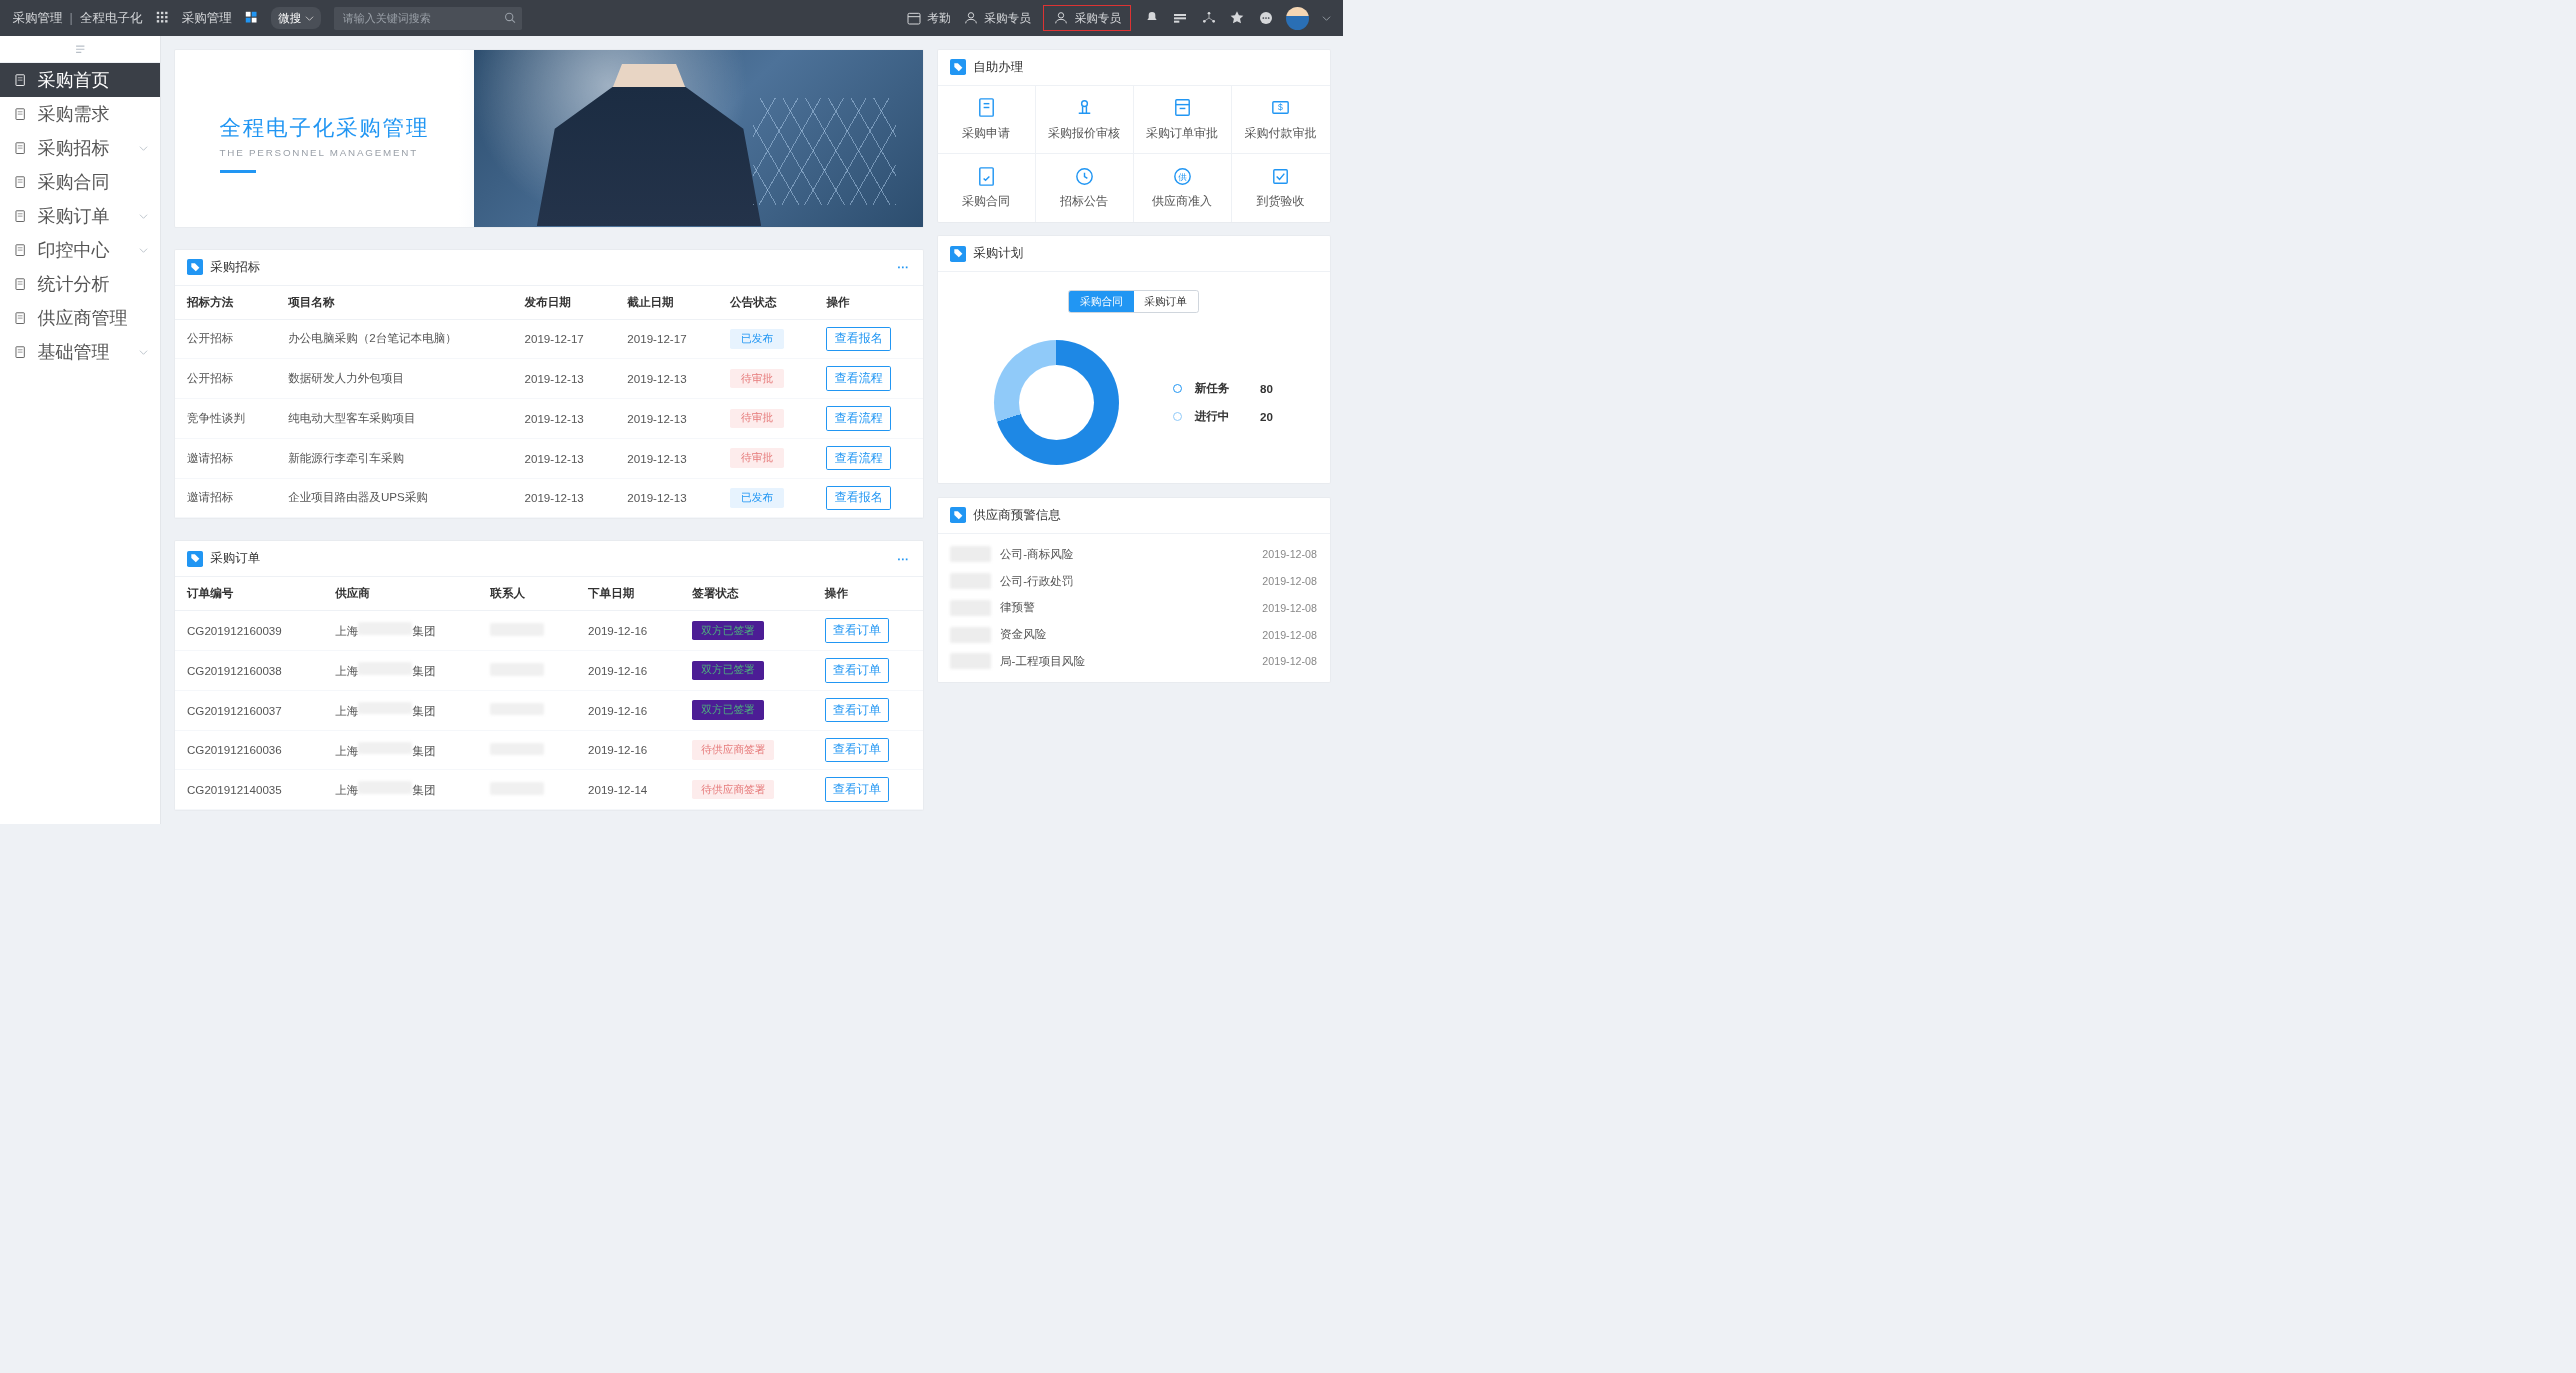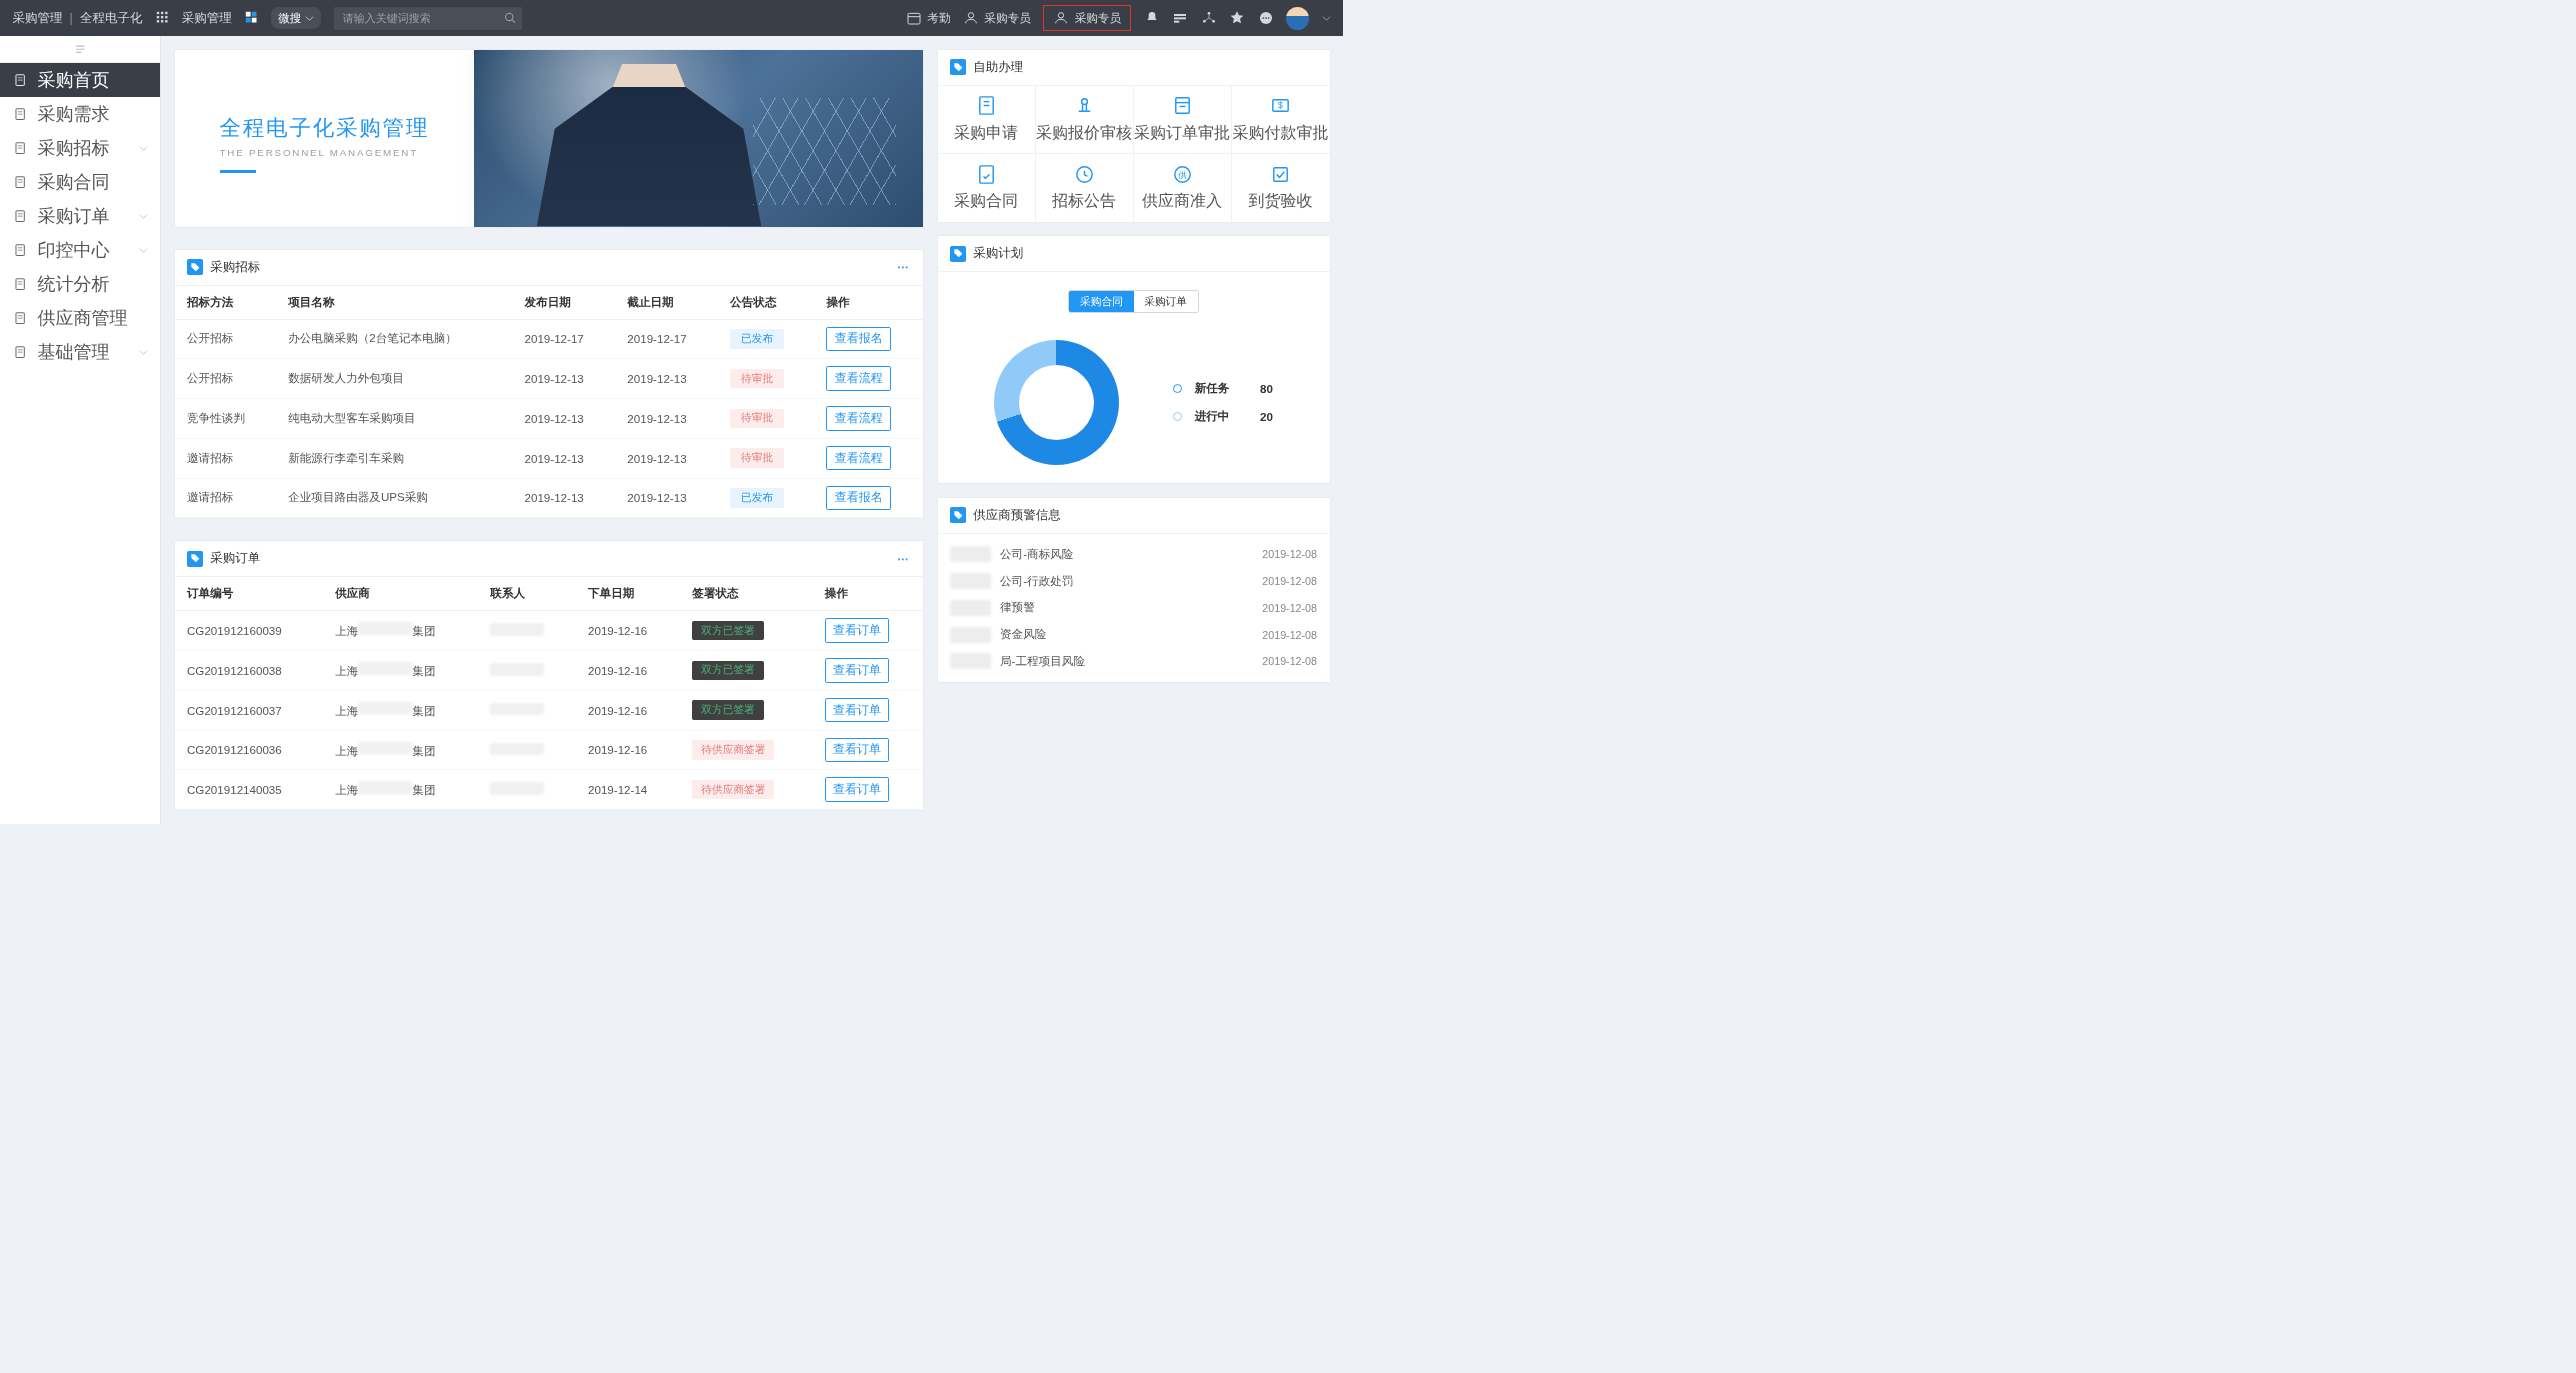--- a/index.html
+++ b/index.html
@@ -58,30 +58,30 @@
 .banner .photo .grid { position:absolute; right:6%; bottom:12%; width:143px; height:107px; background:
   repeating-linear-gradient(60deg,rgba(180,210,240,.5) 0,rgba(180,210,240,.5) 0.9px,transparent 0.9px,transparent 19.7px),
   repeating-linear-gradient(-60deg,rgba(180,210,240,.5) 0,rgba(180,210,240,.5) 0.9px,transparent 0.9px,transparent 19.7px); }
 
 
 .svc-grid { display:grid; grid-template-columns:repeat(4,1fr); }
 .svc-cell { height:68px; display:flex; flex-direction:column; align-items:center; justify-content:center; gap:5.4px; cursor:pointer; border-right:0.9px solid #eef1f5; border-bottom:0.9px solid #eef1f5; }
 .svc-cell:nth-child(4n){ border-right:none; }
 .svc-cell:nth-last-child(-n+4){ border-bottom:none; }
 .svc-cell svg { width:23px; height:23px; fill:none; stroke:#2196f3; stroke-width:1.5; }
-.svc-cell .label { font-size:16px; color:#555; }
+.svc-cell .label { font-size:12px; color:#555; }
 
 
 .tbl { width:100%; border-collapse:collapse; }
 .tbl th { text-align:left; padding:9px 12.5px; font-size:11.6px; color:#333; font-weight:600; border-bottom:0.9px solid #eef1f5; }
 .tbl td { padding:7.2px 12.5px; font-size:11.6px; color:#555; border-bottom:0.9px solid #f5f7fa; }
 .badge { display:inline-block; min-width:54px; padding:2.7px 9px; border-radius:1.8px; text-align:center; font-size:10.7px; }
 .badge.blue { background:#e7f3fe; color:#2196f3; }
 .badge.pink { background:#fdecec; color:#e67a7a; }
-.badge.green { background:#404040; color:#4caf7d; }
+.badge.green { background:#4c1d95; color:#4caf7d; }
 .btn-outline { display:inline-block; padding:2.7px 7.2px; border:0.9px solid #2196f3; color:#2196f3; border-radius:1.8px; font-size:12px; cursor:pointer; background:#fff; }
 .redact { display:inline-block; width:54px; height:12.5px; background:#f0f0f0; filter:blur(1.8px); border-radius:1.8px; }
 
 
 .plan-body { display:flex; align-items:center; padding:18px; gap:27px; flex-direction:column; }
 .seg { display:flex; border:0.9px solid #d0d6dd; border-radius:2.7px; overflow:hidden; font-size:10.7px; }
 .seg span { padding:3.6px 10.7px; cursor:pointer; }
 .seg span.active { background:#2196f3; color:#fff; }
 .donut-wrap { display:flex; align-items:center; gap:54px; width:100%; justify-content:center;font-weight:bold; }
 .donut { width:125px; height:125px; border-radius:50%;

